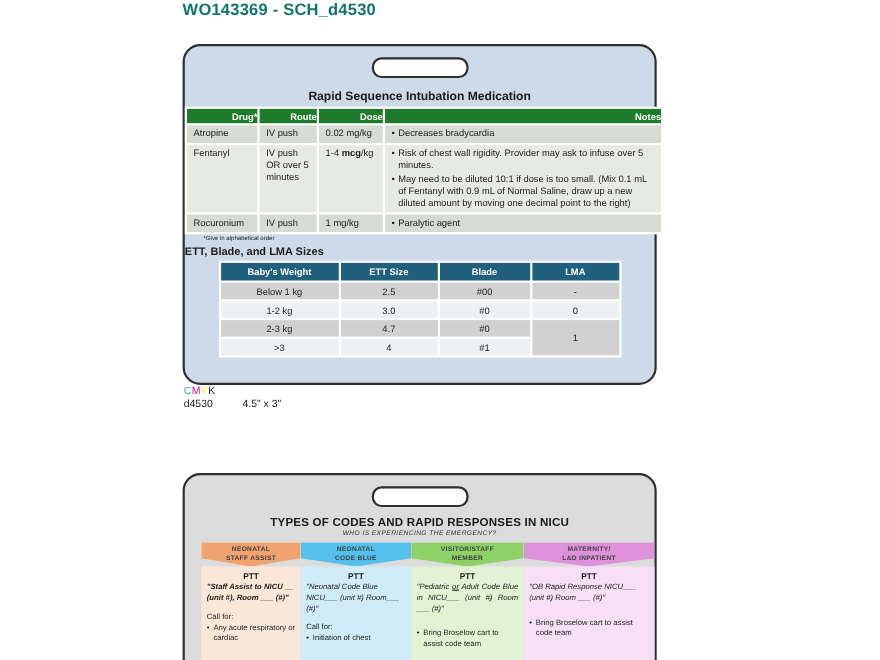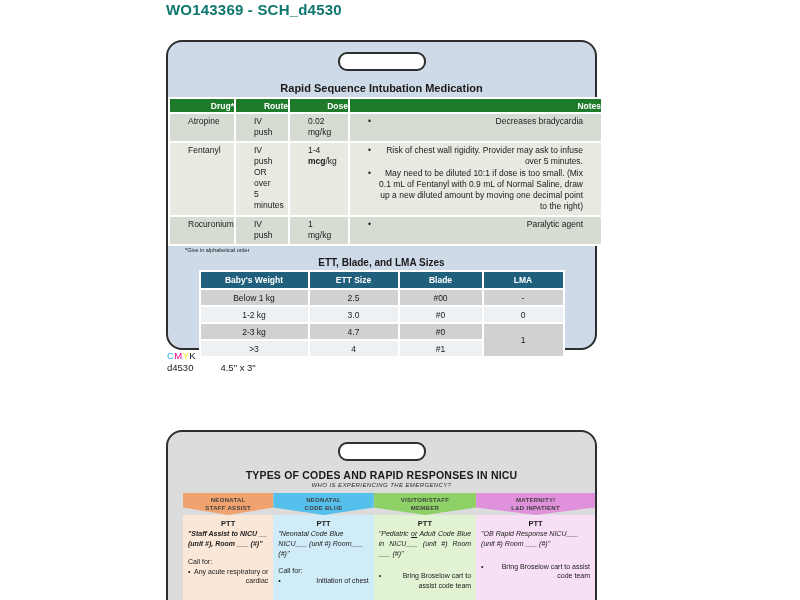--- a/index.html
+++ b/index.html
@@ -14,30 +14,30 @@
   .card1{top:40px;height:310px;}
   .card2{top:430px;height:318px;}
 
   .slot{width:84px;height:15px;background:#fff;border:2px solid #2e2e2e;border-radius:9px;margin:10px auto 0;}
 
   
   .c1-title{margin-top:11px;text-align:center;font-size:11px;font-weight:700;}
   table{border-collapse:separate;border-spacing:2px;background:#fff;table-layout:fixed;}
   .rsi{margin:3px auto 0;width:435px;}
   .rsi th{font-size:8.5px;font-weight:700;color:#fff;padding:1.5px 0;text-align:right;}
-  .rsi td{font-size:8.5px;padding:2px 18px 3px;vertical-align:top;line-height:1.3;}
+  .rsi td{font-size:8.5px;padding:2px 6px 3px;vertical-align:top;line-height:1.3;}
   .rsi tr.ra td{background:#d7dcd2;}
   .rsi tr.rb td{background:#e7eae1;}
   .c-drug{width:64px}.c-route{width:52px}.c-dose{width:58px}.c-notes{width:251px}
-  .bullet{position:relative;padding-left:6px;text-align:right;}
+  .bullet{position:relative;padding-left:6px;}
   .bullet::before{content:"\2022";position:absolute;left:0;top:0;}
   .bullet + .bullet{margin-top:1px;}
   .bold{font-weight:700;}
   .footnote{font-size:5.5px;margin:1px 0 0 17px;}
-  .ett-title{margin-top:4px;text-align:center;font-size:10px;font-weight:700;}
+  .ett-title{margin-top:4px;text-align:left;font-size:10px;font-weight:700;}
   .ett{margin:2px auto 0;width:360px;}
   .ett th{font-size:8.5px;font-weight:700;color:#fff;padding:3px 0;text-align:center;}
   .ett td{font-size:8.5px;text-align:center;padding:2.5px 0;}
   .ett tr.ea td{background:#d1d1d1;}
   .ett tr.eb td{background:#eef1f4;}
   .ett td.merged{background:#d1d1d1;vertical-align:middle;}
   .e-w{width:107px}.e-s{width:88px}.e-b{width:82px}.e-l{width:79px}
 
   
   .proof-cmyk{position:absolute;left:167px;top:350px;font-size:9.5px;font-weight:400;letter-spacing:.4px;}

